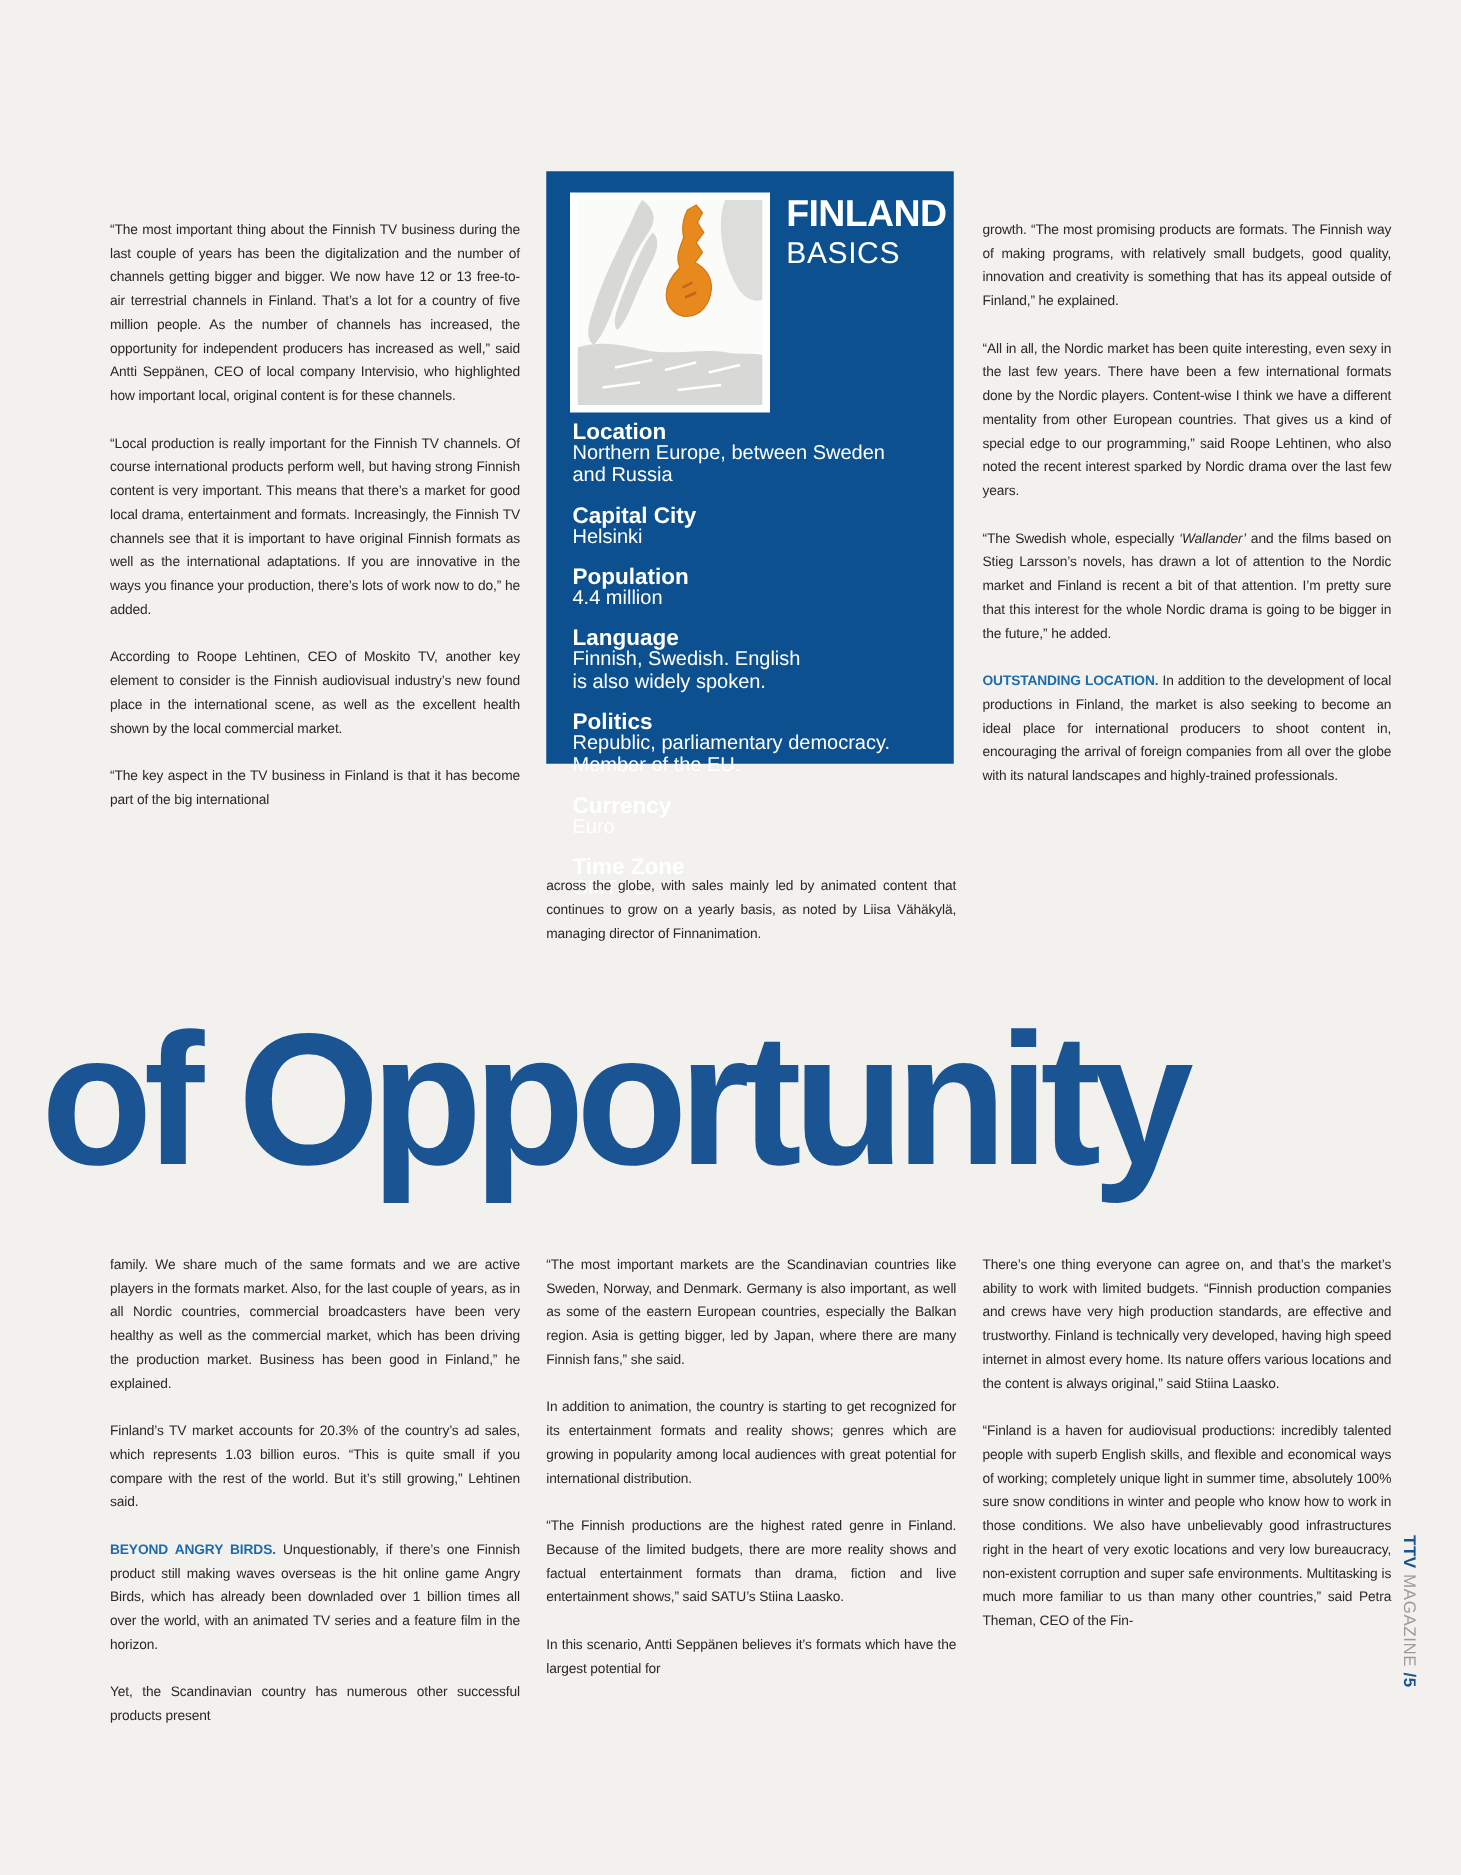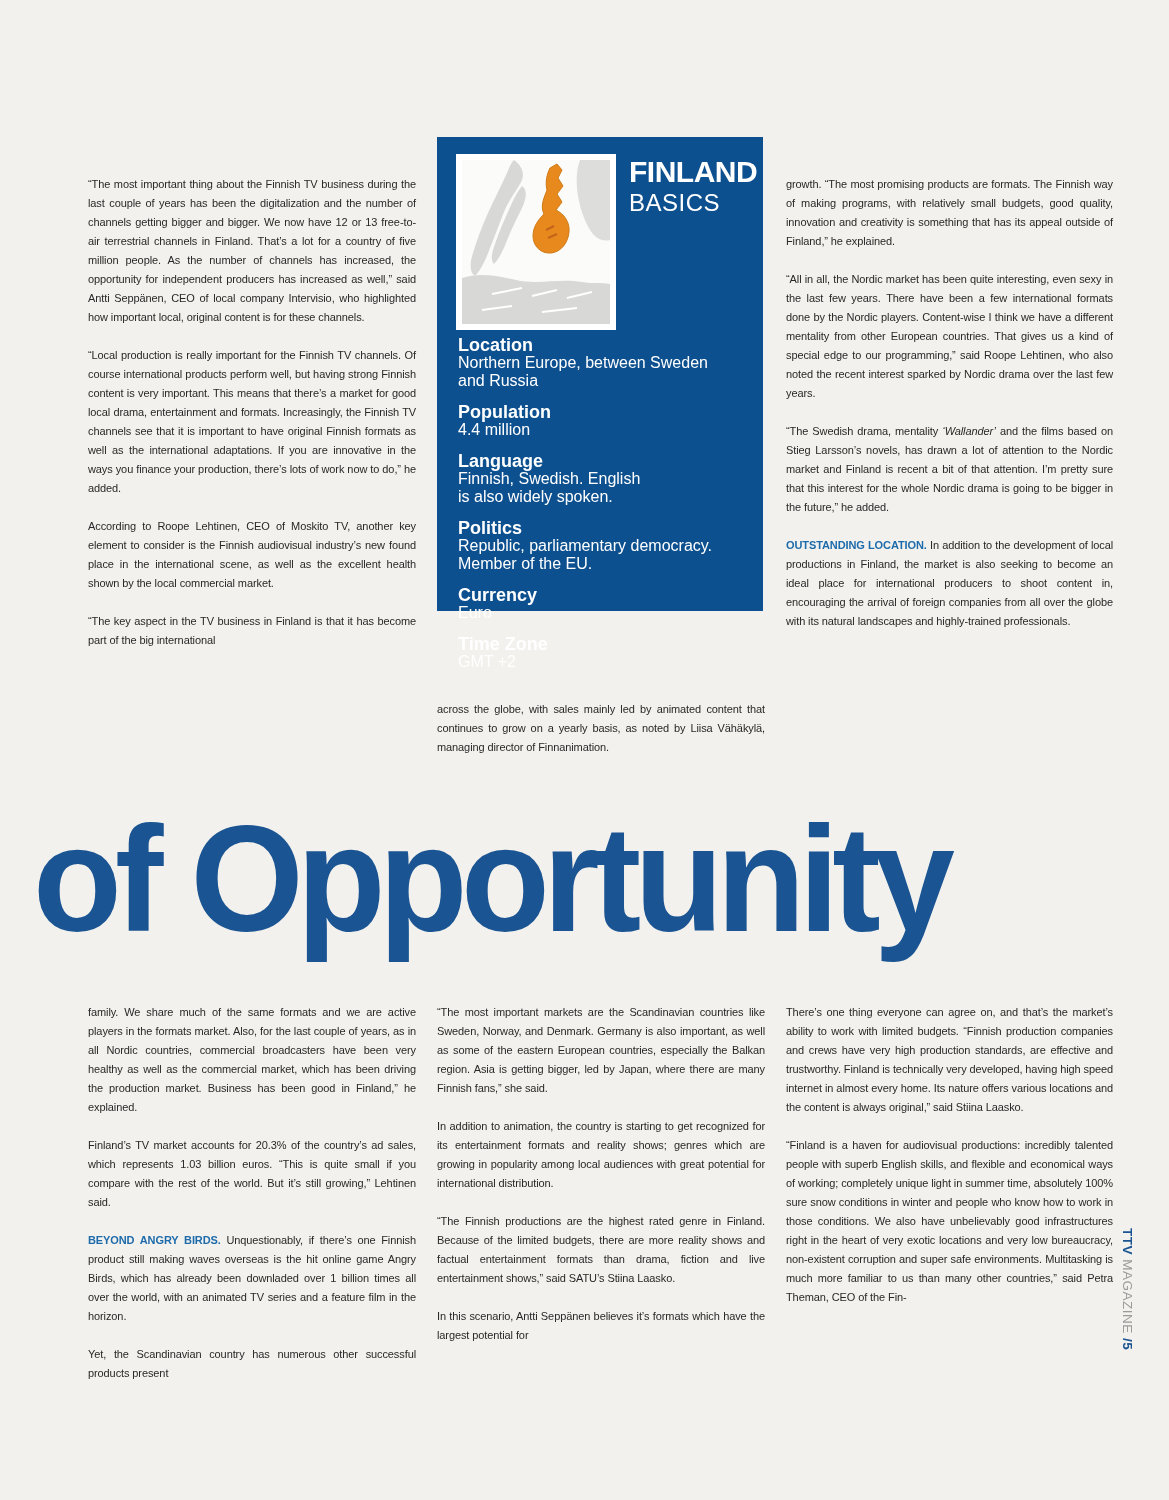--- a/index.html
+++ b/index.html
@@ -88,20 +88,24 @@
     <span class="t1">FINLAND</span>
     <span class="t2">BASICS</span>
   </div>
   <div class="fields">
     <div class="field">
       <div class="lbl">Location</div>
       <div class="val">Northern Europe, between Sweden
 and Russia</div>
     </div>
     <div class="field">
+      <div class="lbl">Capital City</div>
+      <div class="val">Helsinki</div>
+    </div>
+    <div class="field">
       <div class="lbl">Population</div>
       <div class="val">4.4 million</div>
     </div>
     <div class="field">
       <div class="lbl">Language</div>
       <div class="val">Finnish, Swedish. English
 is also widely spoken.</div>
     </div>
     <div class="field">
       <div class="lbl">Politics</div>
@@ -126,21 +130,21 @@
   <p>“The key aspect in the TV business in Finland is that it has become part of the big international</p>
 </div>
 
 <div class="col" style="left:437px; top:700px; width:328px;">
   <p>across the globe, with sales mainly led by animated content that continues to grow on a yearly basis, as noted by Liisa Vähäkylä, managing director of Finnanimation.</p>
 </div>
 
 <div class="col" style="left:786px; top:175px; width:327px;">
   <p>growth. “The most promising products are formats. The Finnish way of making programs, with relatively small budgets, good quality, innovation and creativity is something that has its appeal outside of Finland,” he explained.</p>
   <p>“All in all, the Nordic market has been quite interesting, even sexy in the last few years. There have been a few international formats done by the Nordic players. Content-wise I think we have a different mentality from other European countries. That gives us a kind of special edge to our programming,” said Roope Lehtinen, who also noted the recent interest sparked by Nordic drama over the last few years.</p>
-  <p><span>“The Swedish drama, mentality </span><i class="it">‘Wallander’</i><span> and the films based on Stieg Larsson’s novels, has drawn a lot of attention to the Nordic market and Finland is recent a bit of that attention. I’m pretty sure that this interest for the whole Nordic drama is going to be bigger in the future,” he added.</span></p>
+  <p><span>“The Swedish whole, especially </span><i class="it">‘Wallander’</i><span> and the films based on Stieg Larsson’s novels, has drawn a lot of attention to the Nordic market and Finland is recent a bit of that attention. I’m pretty sure that this interest for the whole Nordic drama is going to be bigger in the future,” he added.</span></p>
   <p><span class="lead">OUTSTANDING LOCATION.</span><span> In addition to the development of local productions in Finland, the market is also seeking to become an ideal place for international producers to shoot content in, encouraging the arrival of foreign companies from all over the globe with its natural landscapes and highly-trained professionals.</span></p>
 </div>
 
 <div class="headline">of Opportunity</div>
 
 <div class="col" style="left:88px; top:1003px; width:328px;">
   <p>family. We share much of the same formats and we are active players in the formats market. Also, for the last couple of years, as in all Nordic countries, commercial broadcasters have been very healthy as well as the commercial market, which has been driving the production market. Business has been good in Finland,” he explained.</p>
   <p>Finland’s TV market accounts for 20.3% of the country’s ad sales, which represents 1.03 billion euros. “This is quite small if you compare with the rest of the world. But it’s still growing,” Lehtinen said.</p>
   <p><span class="lead">BEYOND ANGRY BIRDS.</span><span> Unquestionably, if there’s one Finnish product still making waves overseas is the hit online game Angry Birds, which has already been downladed over 1 billion times all over the world, with an animated TV series and a feature film in the horizon.</span></p>
   <p>Yet, the Scandinavian country has numerous other successful products present</p>

